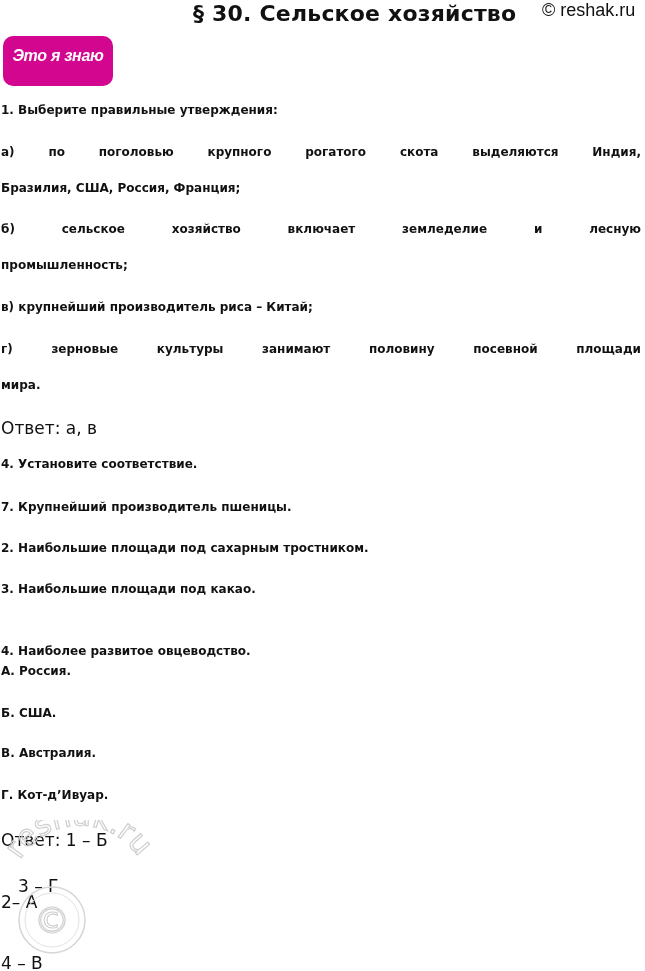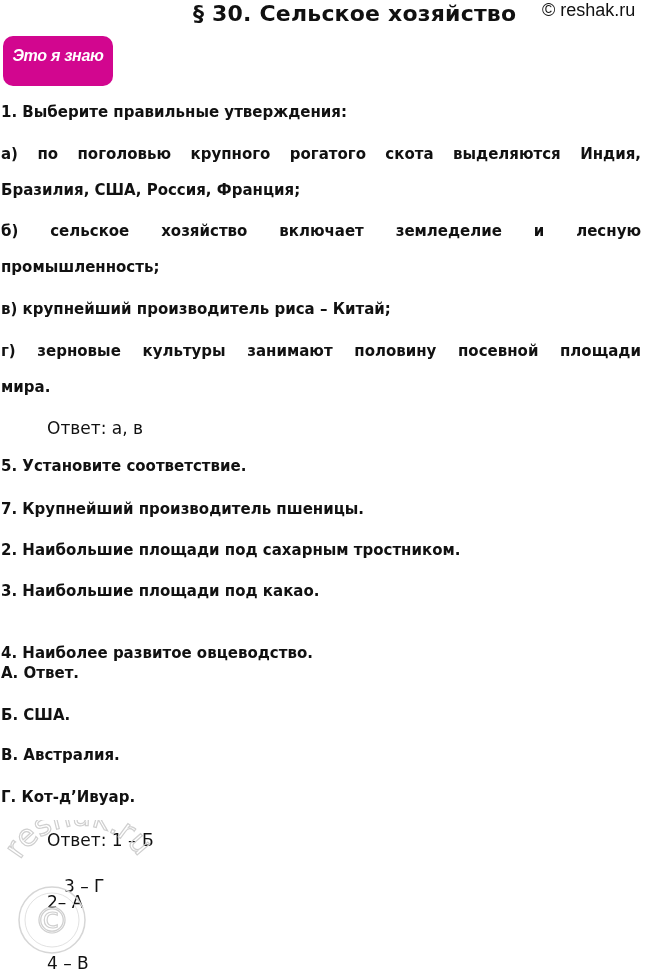--- a/index.html
+++ b/index.html
@@ -48,25 +48,25 @@
       display: flex;
       align-items: center;
       justify-content: center;
       letter-spacing: -0.3px;
       box-sizing: border-box;
       padding-bottom: 11px;
     }
     .line {
       position: absolute;
       left: 1px;
-      font-size: 15px;
+      font-size: 12px;
       white-space: nowrap;
     }
     .bold { font-weight: bold; }
-    .normal { font-weight: normal; font-size: 17px; margin-left: 46px; }
+    .normal { font-weight: normal; font-size: 17px; }
     .justify {
       white-space: normal;
       width: 640px;
       text-align: justify;
       text-align-last: justify;
     }
     .watermark {
       position: absolute;
       left: 0px;
       top: 820px;
@@ -98,28 +98,28 @@
 
   <div class="line bold" style="top:300px;">в) крупнейший производитель риса – Китай;</div>
 
   <div class="line bold justify" style="top:342px;">г) зерновые культуры занимают половину посевной площади</div>
   <div class="line bold" style="top:378px;">мира.</div>
 
   <div class="line normal" style="top:418px;">Ответ: а, в</div>
 </div>
 
 <div>
-  <div class="line bold" style="top:457px;">5. Установите соответствие.</div>
+  <div class="line bold" style="top:457px;">4. Установите соответствие.</div>
 
   <div class="line bold" style="top:500px;">7. Крупнейший производитель пшеницы.</div>
   <div class="line bold" style="top:541px;">2. Наибольшие площади под сахарным тростником.</div>
   <div class="line bold" style="top:582px;">3. Наибольшие площади под какао.</div>
   <div class="line bold" style="top:644px;">4. Наиболее развитое овцеводство.</div>
 
-  <div class="line bold" style="top:664px;">А. Ответ.</div>
+  <div class="line bold" style="top:664px;">А. Россия.</div>
   <div class="line bold" style="top:706px;">Б. США.</div>
   <div class="line bold" style="top:746px;">В. Австралия.</div>
   <div class="line bold" style="top:788px;">Г. Кот-д’Ивуар.</div>
 
   <div class="line normal" style="top:830px;">Ответ: 1 – Б</div>
   <div class="line normal" style="top:892px;">2– А</div>
   <div class="line normal" style="top:876px;padding-left:17px;">3 – Г</div>
   <div class="line normal" style="top:953px;">4 – В</div>
 </div>
 

